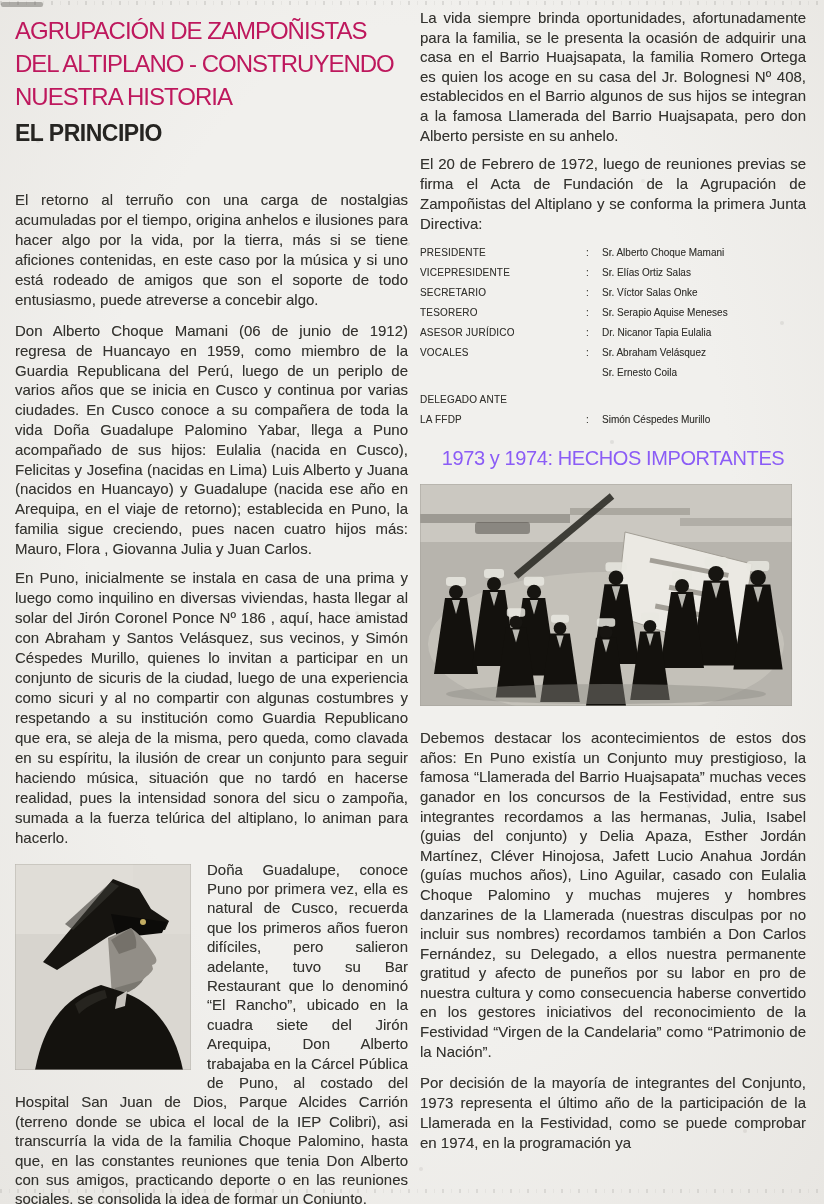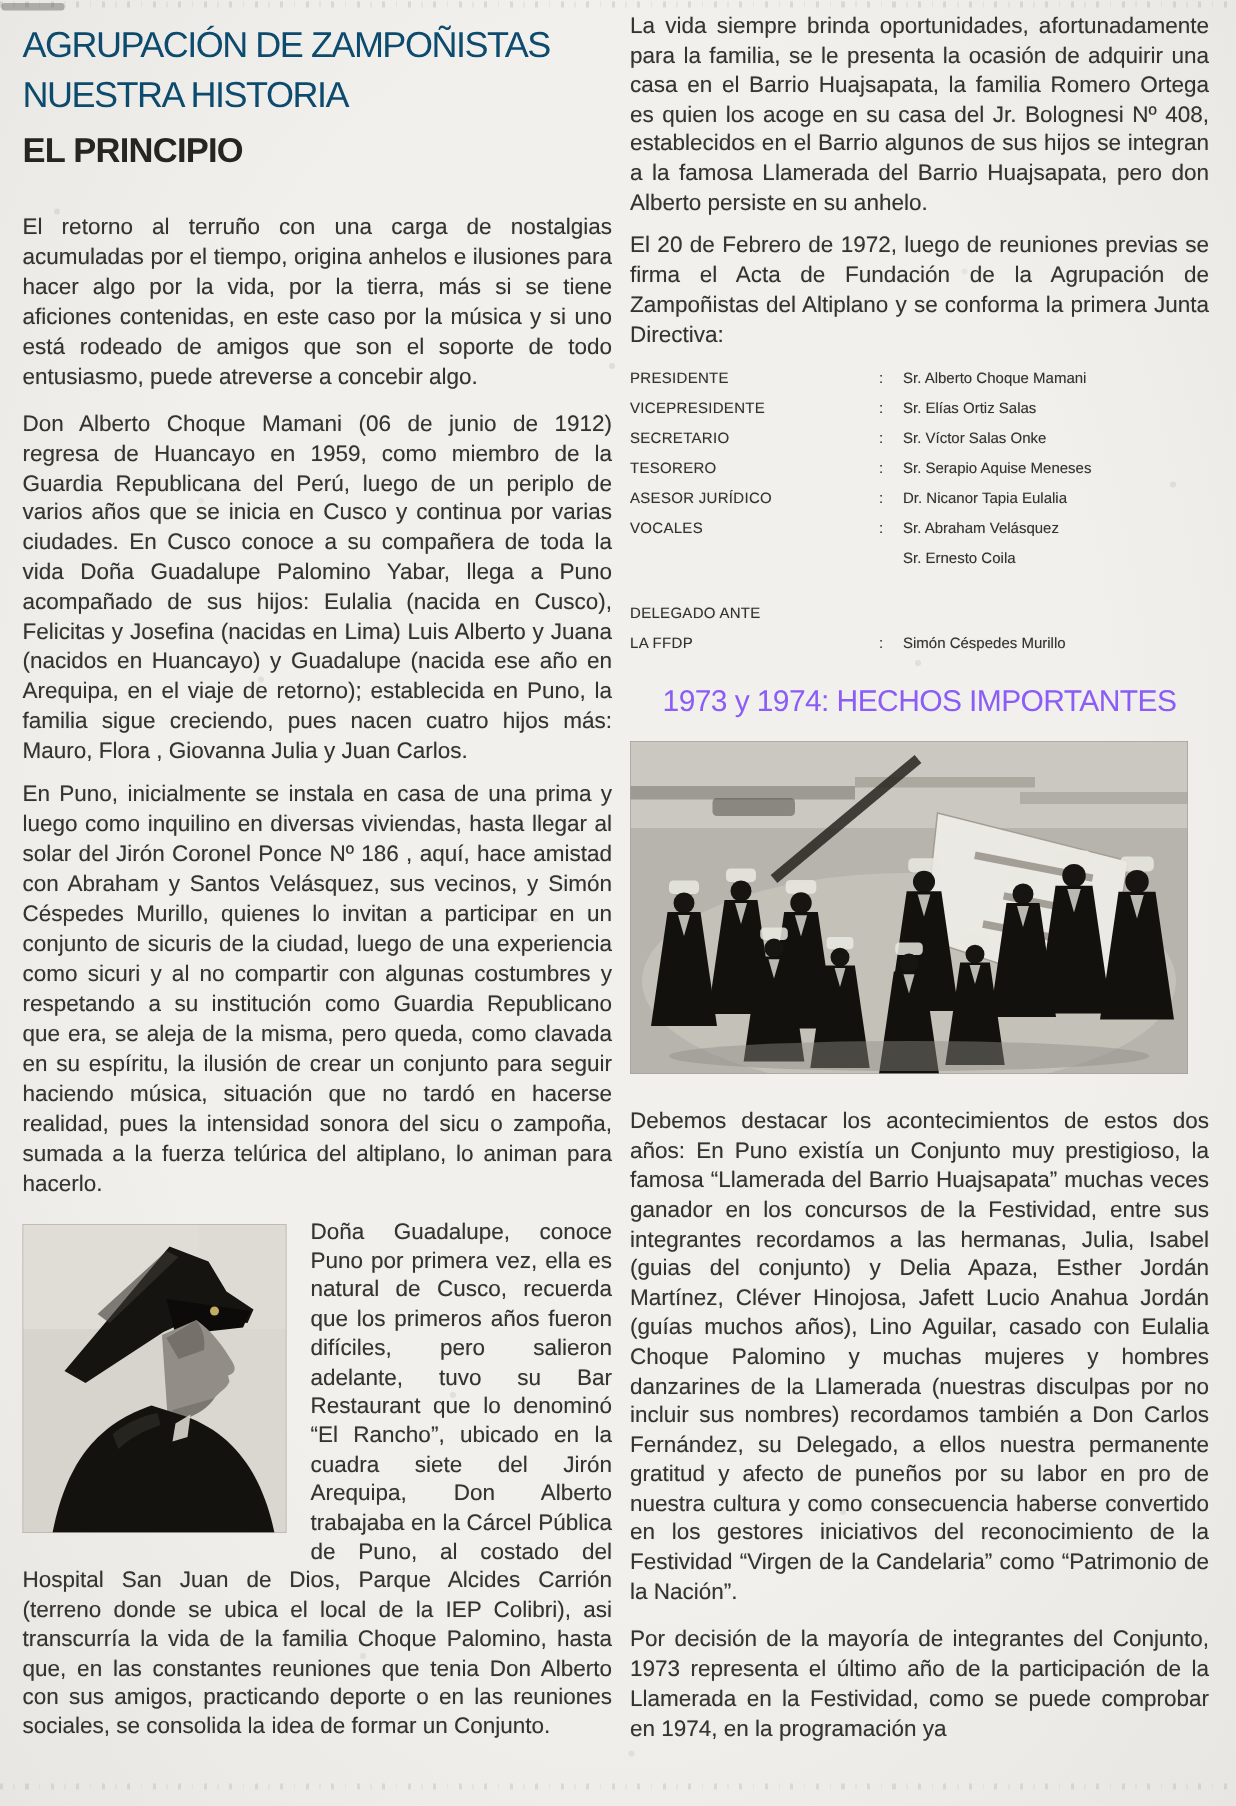--- a/index.html
+++ b/index.html
@@ -8,40 +8,40 @@
     background:radial-gradient(ellipse at 50% 45%, #f1f0ed 55%, #e8e6e2 100%);
     font-family:"Liberation Sans","DejaVu Sans",sans-serif;
     overflow:hidden;position:relative;
   }
   .page{position:absolute;inset:0;}
   
   .col{position:absolute;}
   .col-left{left:15px;top:14px;width:393px;}
   .col-right{left:420px;top:8px;width:386px;}
   
-  .title{font-size:24px;line-height:33px;font-weight:400;letter-spacing:-1px;color:#0c4a6e;margin:0;}
+  .title{font-size:24px;line-height:33px;font-weight:400;letter-spacing:-1px;color:#be185d;margin:0;}
   .subtitle{font-size:23px;line-height:30px;font-weight:700;letter-spacing:-0.5px;color:#262522;margin:5px 0 0 0;}
   .h-hechos{font-size:20px;line-height:26px;font-weight:400;letter-spacing:-0.4px;color:#8b5cf6;margin:15px 0 0 0;text-align:center;}
   
   .body-p{
     margin:0;font-size:15px;line-height:20px;text-align:justify;
     color:#34332f;text-shadow:0 0 0.5px rgba(40,40,38,.35);
   }
-  .p-intro{margin-top:27px;}
+  .p-intro{margin-top:42px;}
   .p-alberto{margin-top:11px;line-height:19.8px;}
   .p-enpuno{margin-top:9px;}
   .p-guadalupe{margin-top:12px;line-height:19.4px;}
   .p-lavida{line-height:19.6px;}
   .p-acta{margin-top:9px;}
   .p-debemos{margin-top:22px;line-height:19.6px;}
   .p-por{margin-top:12px;}
   
   .junta{margin-top:9px;font-size:10px;line-height:20px;color:#34332f;text-shadow:0 0 0.5px rgba(40,40,38,.35);}
   .jrow{display:grid;grid-template-columns:166px 16px 1fr;}
-  .jrow.gap{margin-top:17px;}
+  .jrow.gap{margin-top:7px;}
   .jrole{letter-spacing:0.2px;}
   
   .portrait{
     float:left;width:176px;height:206px;margin:4px 16px 6px 0;
     display:block;
   }
   .portrait svg{display:block;}
   .groupphoto{margin-top:13px;width:372px;height:222px;}
   .groupphoto svg{display:block;}
   
@@ -69,20 +69,21 @@
 <div class="page">
 
   <div class="edge-band edge-top"></div>
   <div class="edge-band edge-bottom"></div>
   <div class="blob-tl"></div>
   <div class="noise"></div>
 
   <div class="col col-left">
     <h1 class="title">
       <div>AGRUPACIÓN DE ZAMPOÑISTAS</div>
+      <div>DEL ALTIPLANO - CONSTRUYENDO</div>
       <div>NUESTRA HISTORIA</div>
     </h1>
     <h2 class="subtitle">EL PRINCIPIO</h2>
 
     <p class="body-p p-intro">El retorno al terruño con una carga de nostalgias acumuladas por el tiempo, origina anhelos e ilusiones para hacer algo por la vida, por la tierra, más si se tiene aficiones contenidas, en este caso por la música y si uno está rodeado de amigos que son el soporte de todo entusiasmo, puede atreverse a concebir algo.</p>
 
     <p class="body-p p-alberto">Don Alberto Choque Mamani (06 de junio de 1912) regresa de Huancayo en 1959, como miembro de la Guardia Republicana del Perú, luego de un periplo de varios años que se inicia en Cusco y continua por varias ciudades. En Cusco conoce a su compañera de toda la vida Doña Guadalupe Palomino Yabar, llega a Puno acompañado de sus hijos: Eulalia (nacida en Cusco), Felicitas y Josefina (nacidas en Lima) Luis Alberto y Juana (nacidos en Huancayo) y Guadalupe (nacida ese año en Arequipa, en el viaje de retorno); establecida en Puno, la familia sigue creciendo, pues nacen cuatro hijos más: Mauro, Flora , Giovanna Julia y Juan Carlos.</p>
 
     <p class="body-p p-enpuno">En Puno, inicialmente se instala en casa de una prima y luego como inquilino en diversas viviendas, hasta llegar al solar del Jirón Coronel Ponce Nº 186 , aquí, hace amistad con Abraham y Santos Velásquez, sus vecinos, y Simón Céspedes Murillo, quienes lo invitan a participar en un conjunto de sicuris de la ciudad, luego de una experiencia como sicuri y al no compartir con algunas costumbres y respetando a su institución como Guardia Republicano que era, se aleja de la misma, pero queda, como clavada en su espíritu, la ilusión de crear un conjunto para seguir haciendo música, situación que no tardó en hacerse realidad, pues la intensidad sonora del sicu o zampoña, sumada a la fuerza telúrica del altiplano, lo animan para hacerlo.</p>
 

